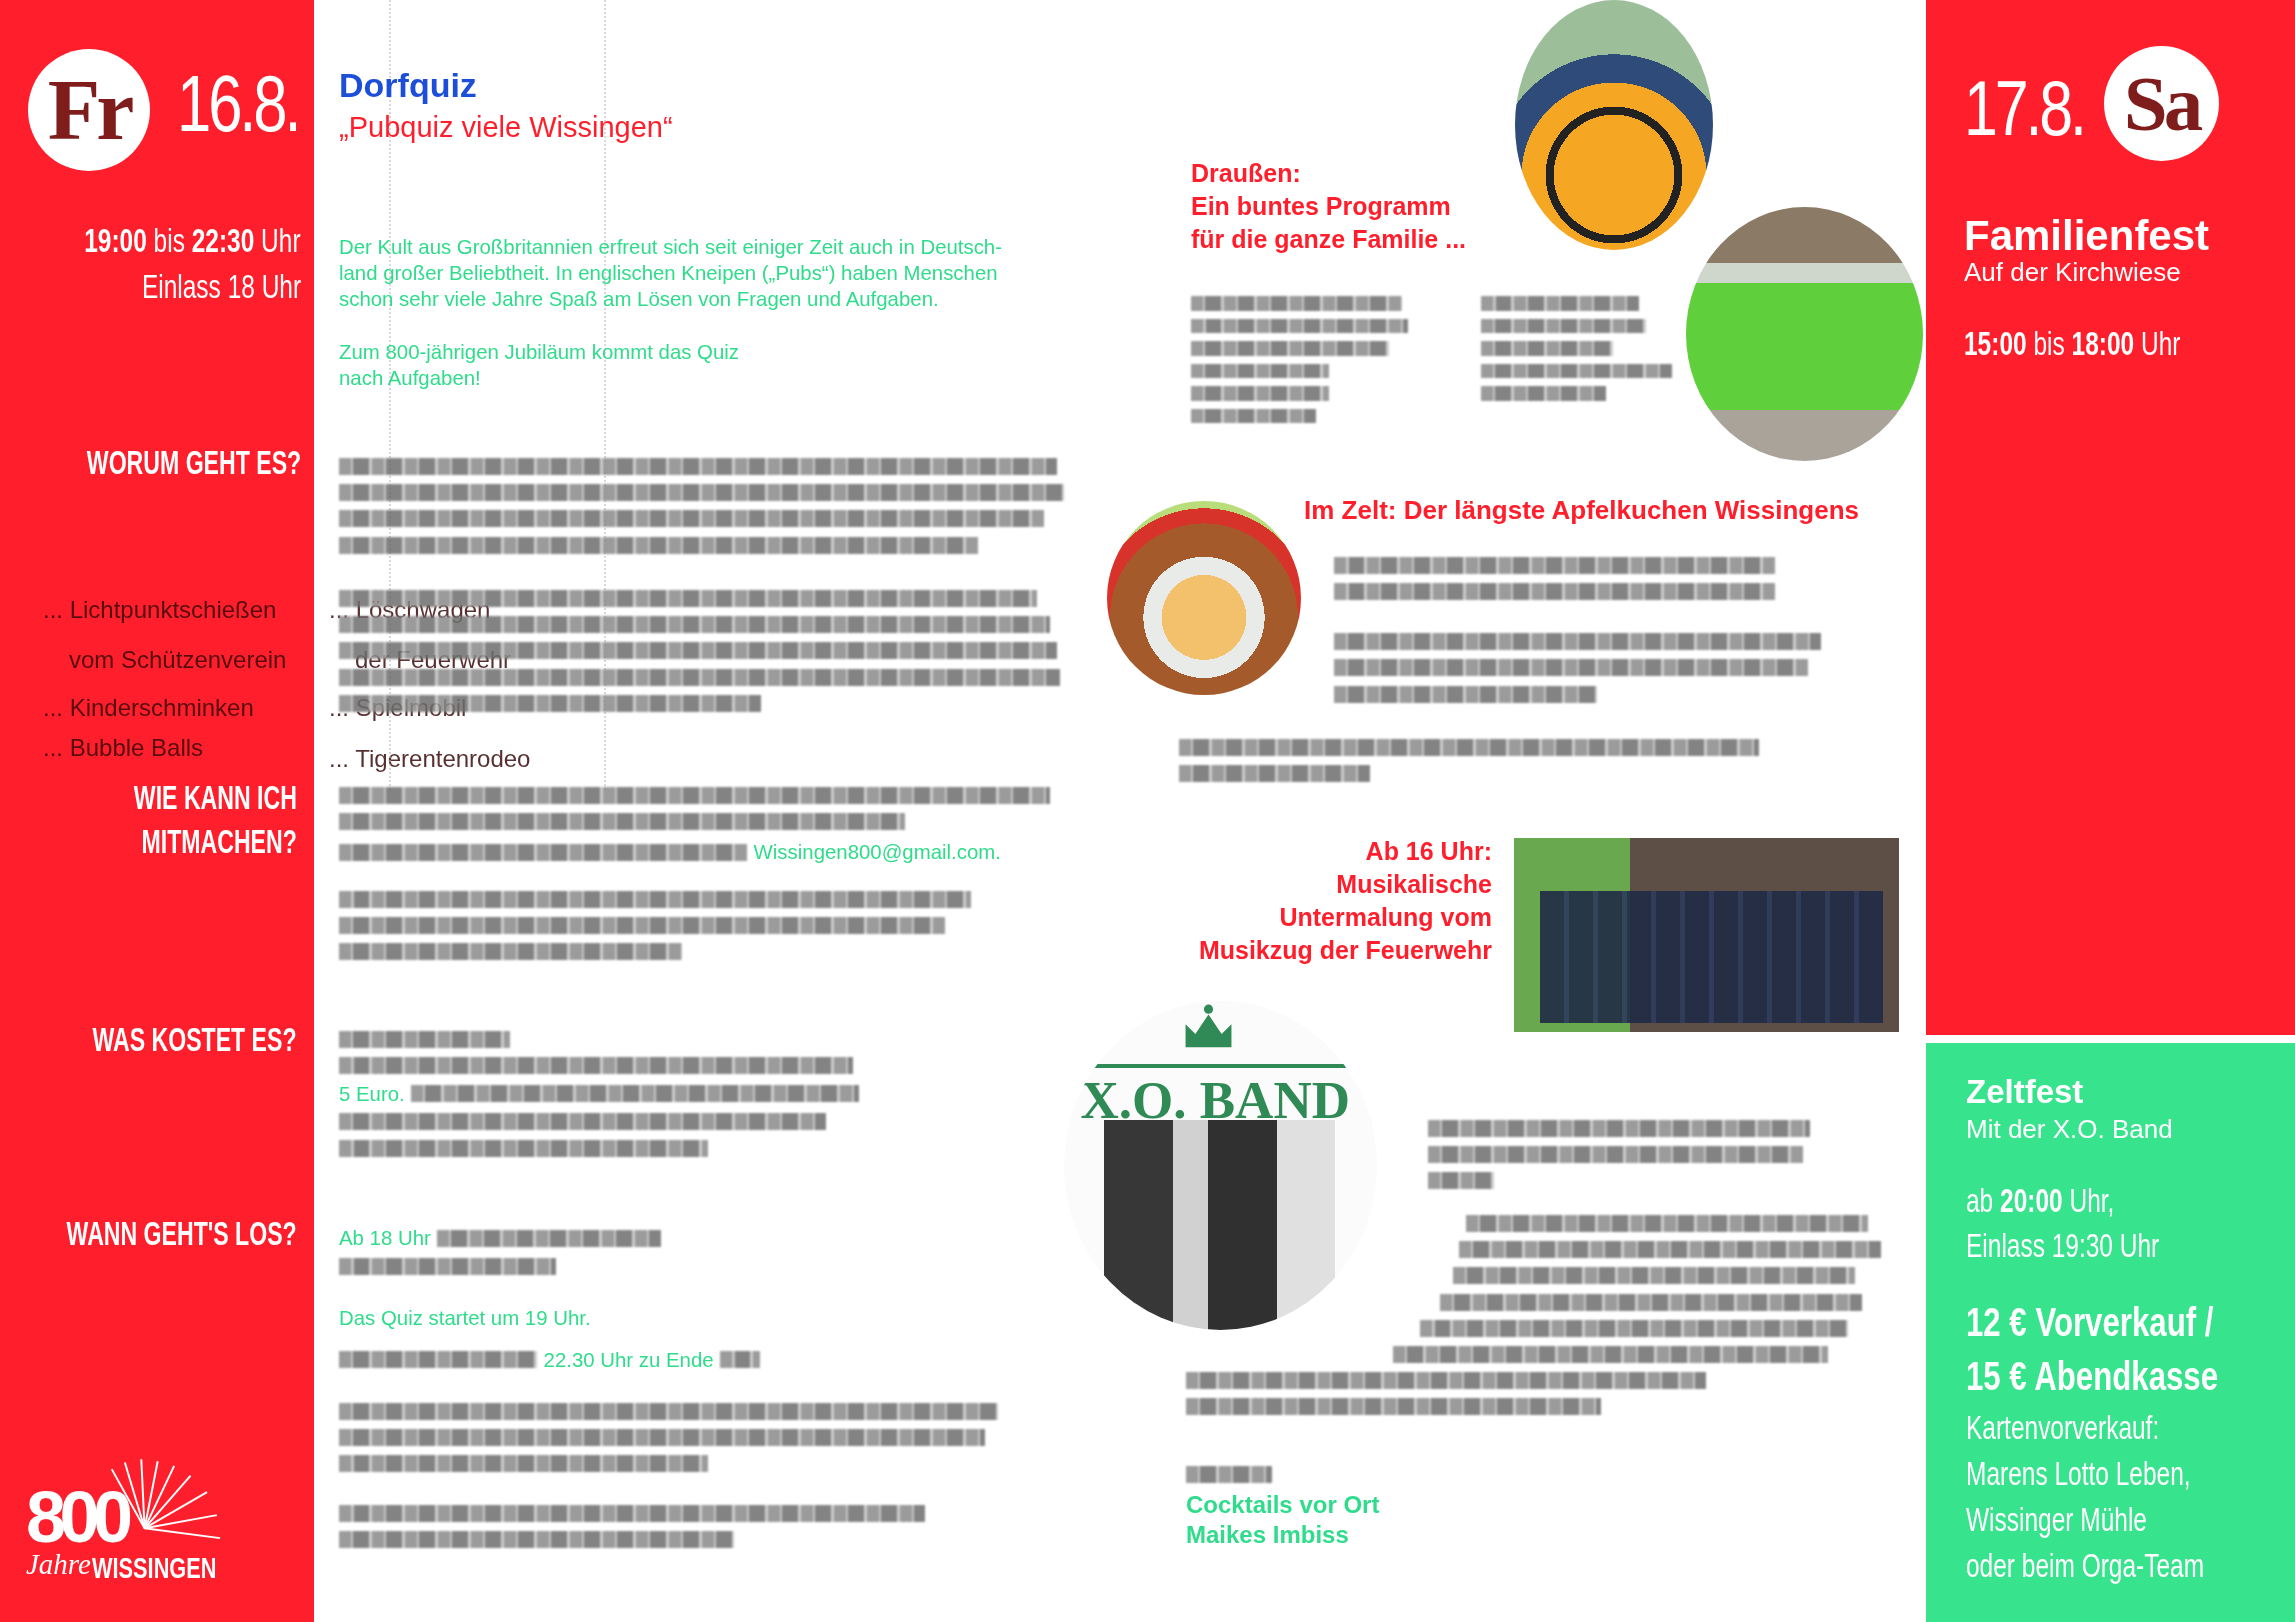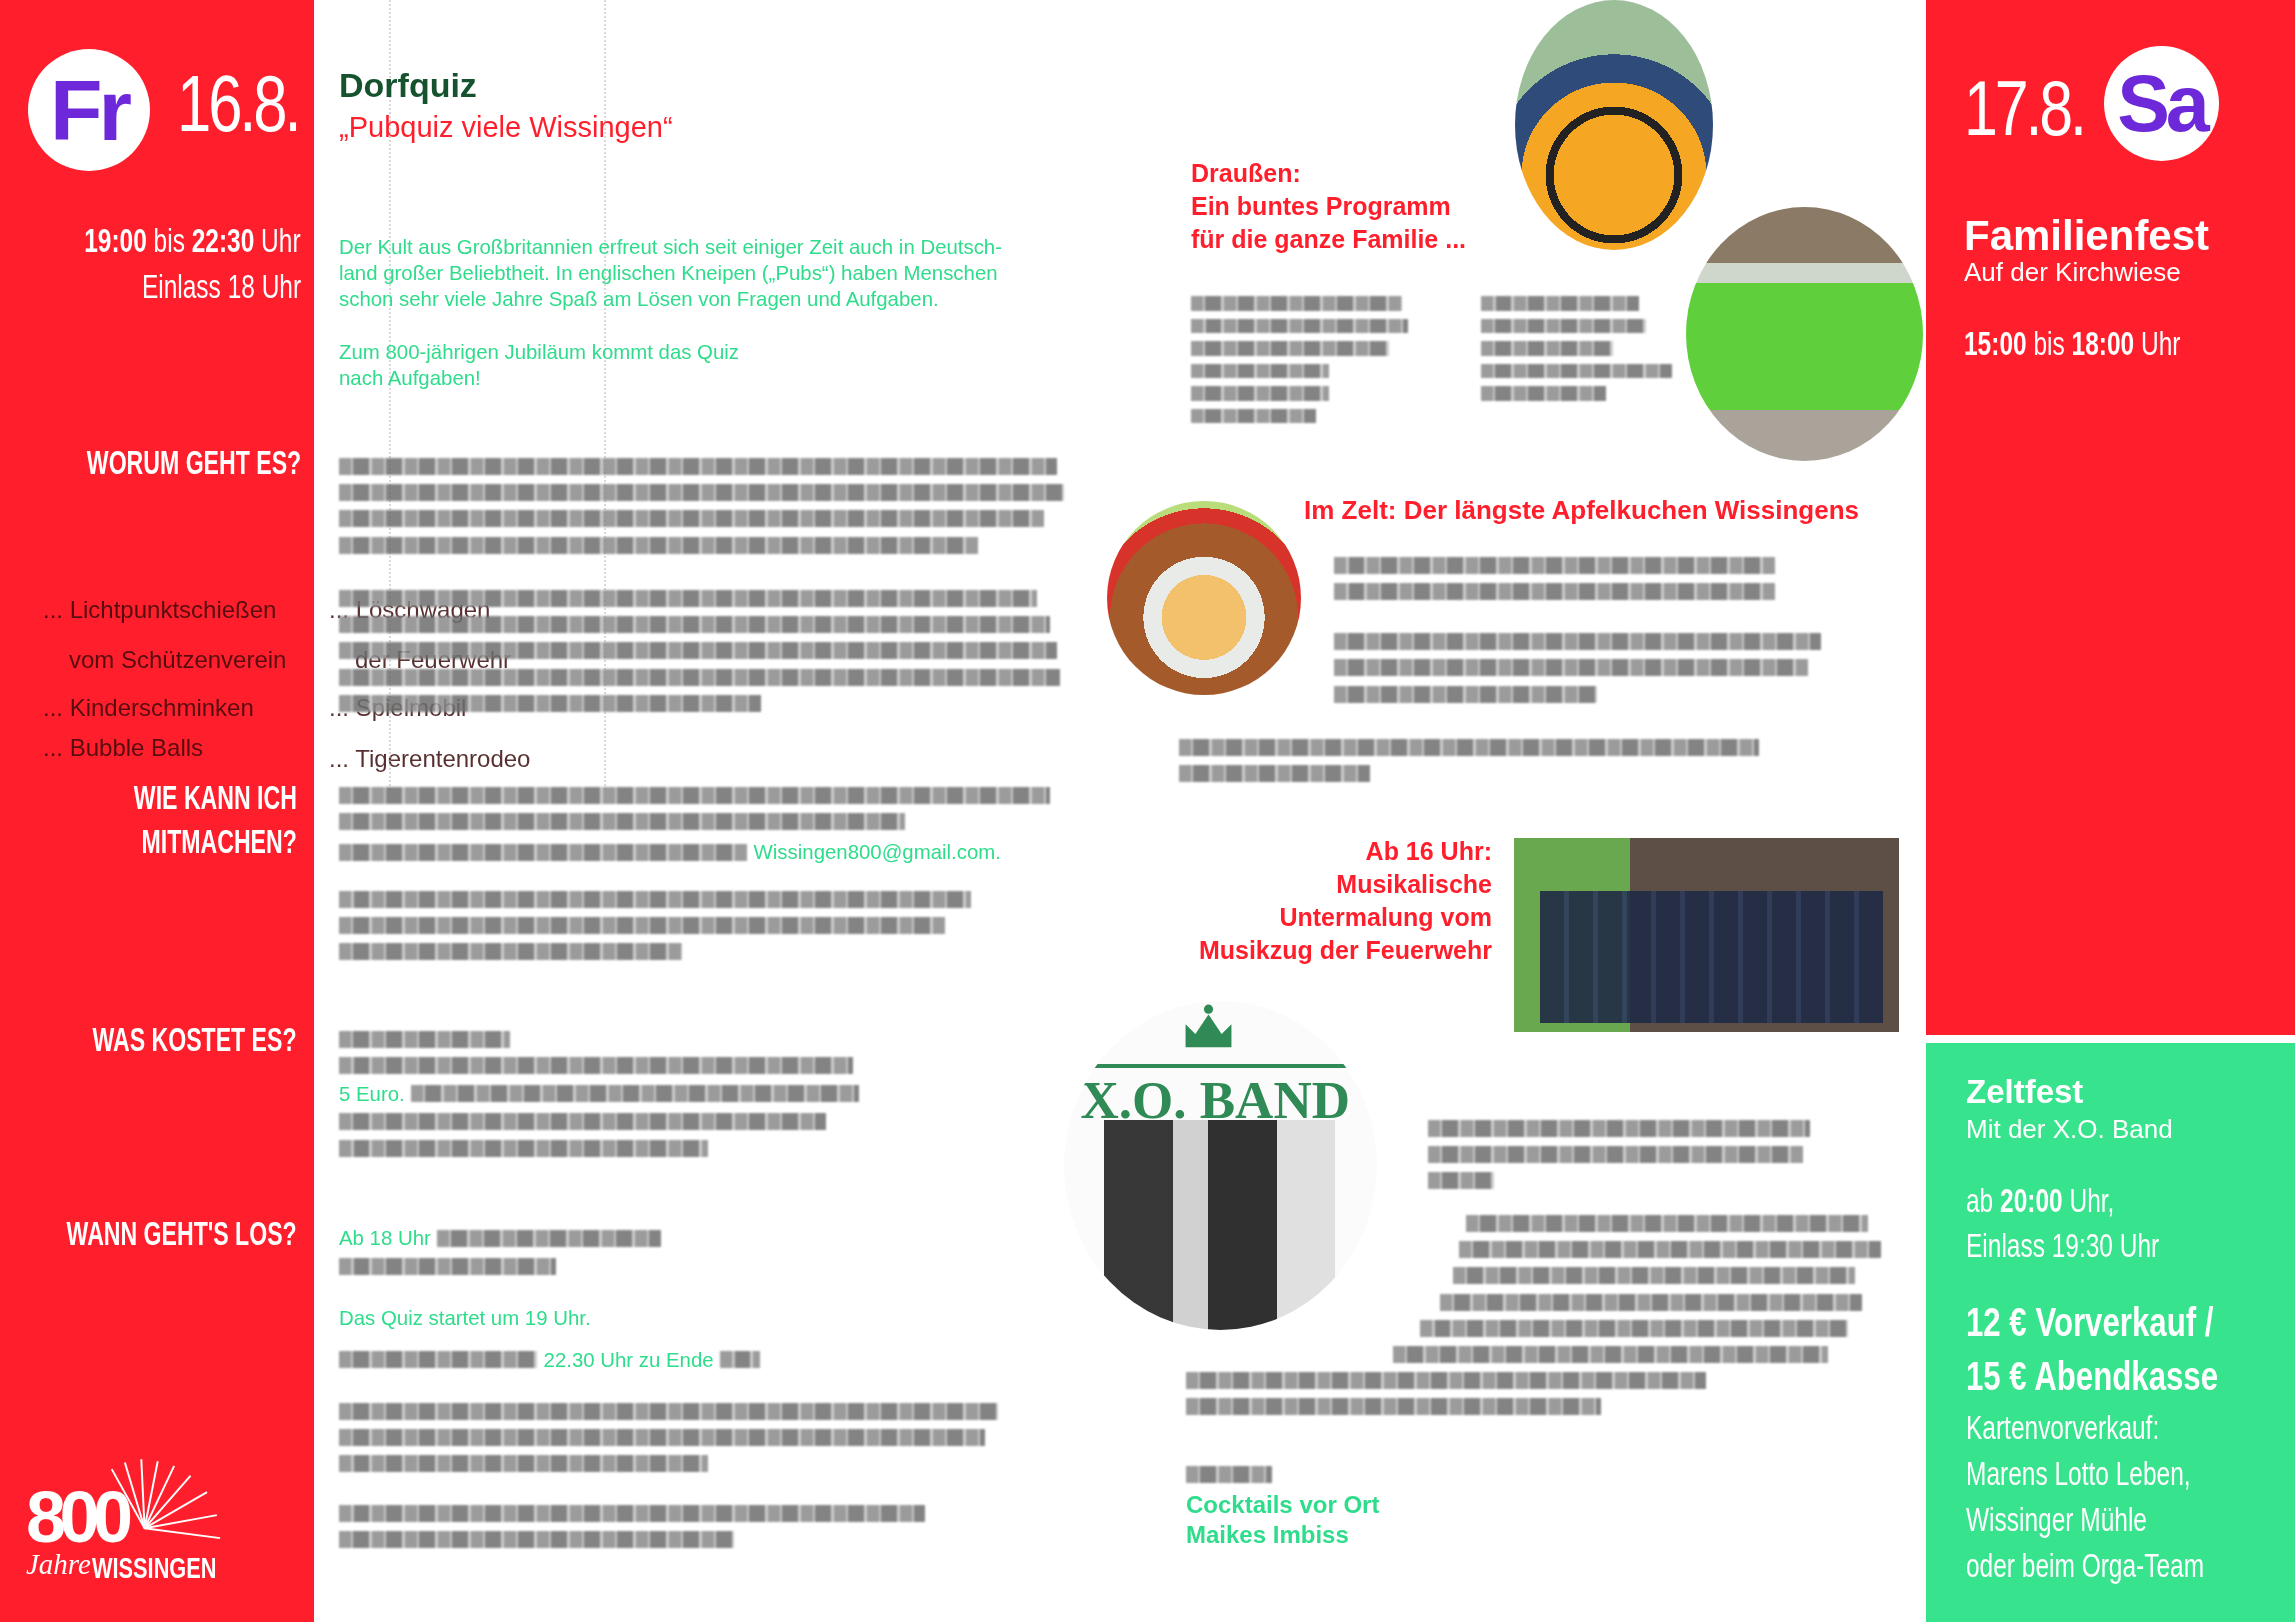--- a/index.html
+++ b/index.html
@@ -2,33 +2,33 @@
 <html style="font-size:10.5px"><head>
 <meta charset="utf-8">
 <style>
   * { box-sizing: border-box; margin: 0; padding: 0; }
   html, body { width: 2295px; height: 1623px; background: #ffffff; overflow: hidden; }
   body { position: relative; font-family: "Liberation Sans", sans-serif; }
   .abs { position: absolute; }
 
   
   #left-col { left: 0; top: 0; width: 314px; height: 1623px; background: #ff1f2c; }
-  .day-badge { width: 122px; height: 122px; border-radius: 50%; background: #fff; color: #6d28d9;
+  .day-badge { width: 122px; height: 122px; border-radius: 50%; background: #fff; color: #7f1d1d;
     display: flex; align-items: center; justify-content: center; font-weight: bold;
-    font-family: Liberation Sans, sans-serif; font-size: 86px; letter-spacing: -4px; }
+    font-family: Liberation Serif, serif; font-size: 86px; letter-spacing: -4px; }
   .big-date { color: #fff; font-size: 79px; font-weight: normal; letter-spacing: -4px; transform: scaleX(0.78); transform-origin: left top; }
   .time-line { color: #fff; font-size: 34px; transform: scaleX(0.72); transform-origin: right top; white-space: nowrap; text-align: right; }
   .time-line b { font-weight: bold; }
   .section-label { color: #fff; font-weight: bold; font-size: 33px; text-align: right; transform: scaleX(0.7); transform-origin: right top; white-space: nowrap; line-height: 43px; }
 
   
   .overlay-item { color: #3a0b0b; font-size: 24px; white-space: nowrap; opacity: 0.85; }
 
   
-  .quiz-title { color: #14532d; font-weight: bold; font-size: 34px; }
+  .quiz-title { color: #1d4ed8; font-weight: bold; font-size: 34px; }
   .quiz-sub { color: #ff1f2c; font-size: 29px; }
   .green-text { color: #2fdc8b; font-size: 20.4px; line-height: 26px; }
   .blur-line { height: 17px; background: repeating-linear-gradient(90deg, #8a8a8a 0 12px, #bdbdbd 12px 14.5px, #6e6e6e 14.5px 30px, #c4c4c4 30px 33px); opacity: 0.85; filter: blur(1px); }
   .sketch { border-left: 2px dotted #bbb; border-right: 2px dotted #bbb; opacity: 0.55; }
 
   
   .red-head { color: #ff1f2c; font-weight: bold; font-size: 25px; line-height: 33px; }
   .photo-circle { border-radius: 50%; overflow: hidden; }
 
   

